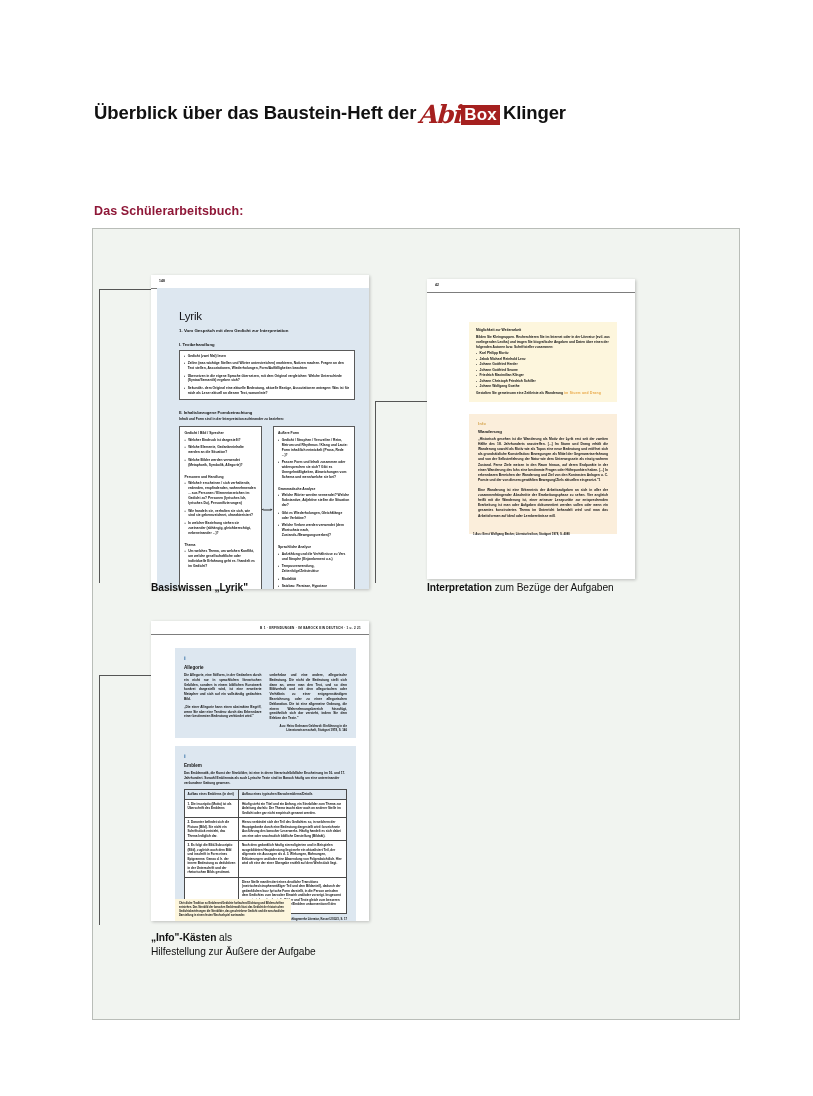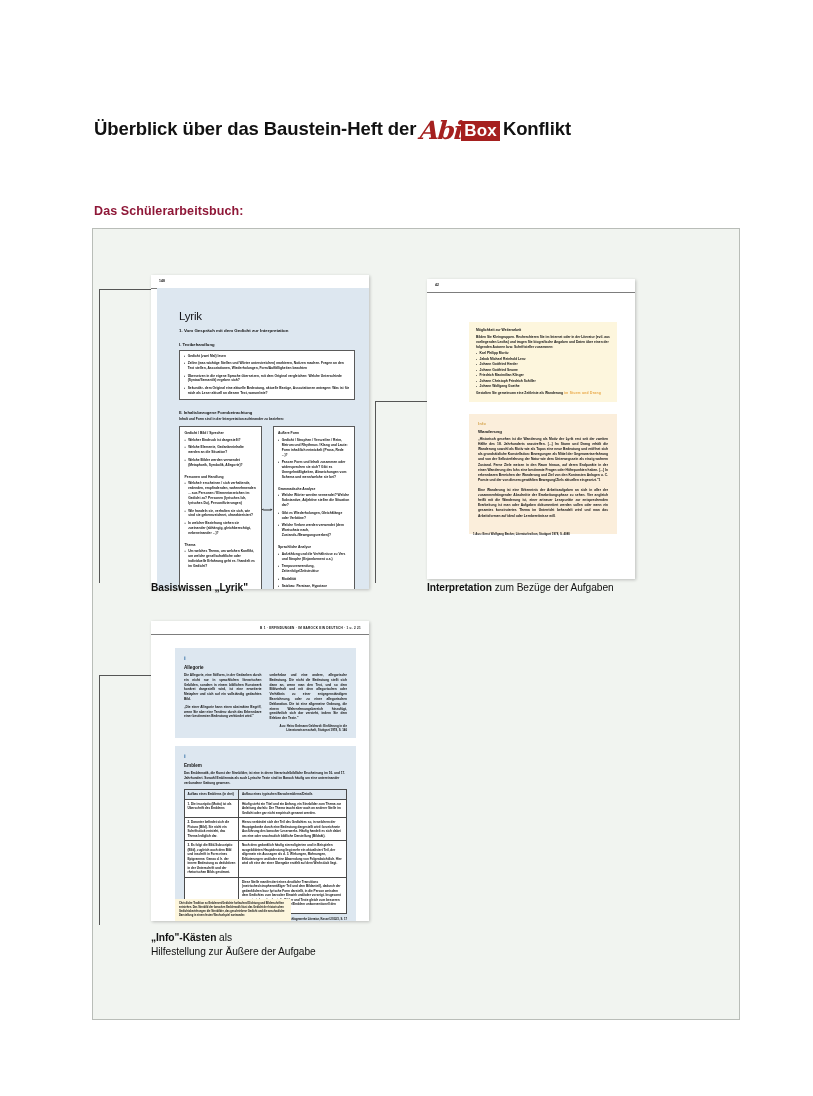--- a/index.html
+++ b/index.html
@@ -13,21 +13,21 @@
     font-family: "Liberation Sans", sans-serif;
     color: #1a1a1a;
     position: relative;
     overflow: hidden;
   }
 
   
   .page-header {
     position: absolute;
     left: 94px;
-    top: 116px;
+    top: 100px;
     width: 620px;
   }
   .main-title {
     font-size: 18.5px;
     font-weight: bold;
     line-height: 1.42;
     letter-spacing: -0.1px;
     color: #111111;
     margin: 0;
     white-space: nowrap;
@@ -420,21 +420,21 @@
   .cap3 { left: 58px;  top: 702px; }
 </style>
 </head>
 <body>
 
 <div class="page-header">
   <h1 class="main-title">
     <span>Überblick über das Baustein-Heft der</span><span class="abibox-logo">
         <span class="abibox-abi">Abi</span>
         <span class="abibox-box">Box</span>
-      </span><span>Konflikt</span>
+      </span><span>Klinger</span>
   </h1>
 </div>
 
 <div class="section-label">Das Schülerarbeitsbuch:</div>
 
 <div class="panel">
 
   <div class="leader" style="left:6px; top:54px; width:62px; height:300px;">
     <div class="v" style="left:0px; top:6px; height:294px;"></div>
     <div class="h" style="left:0px; top:6px; width:56px;"></div>

